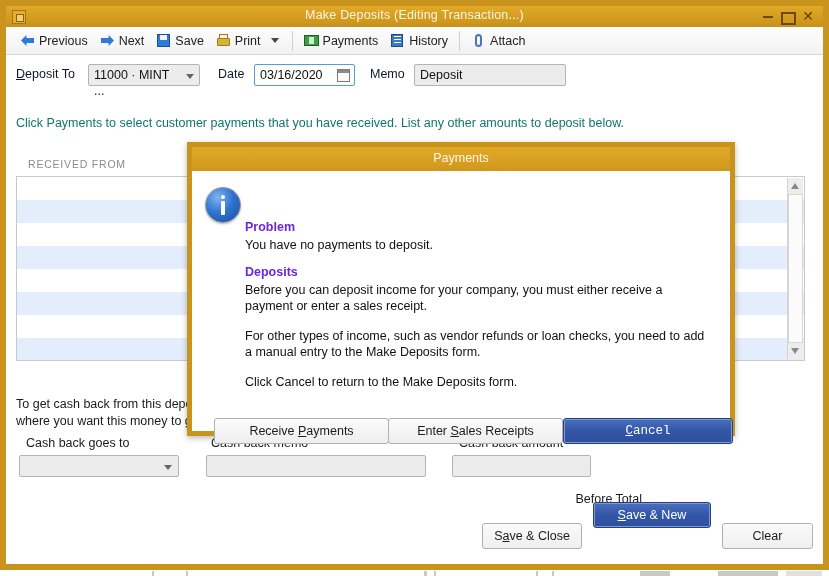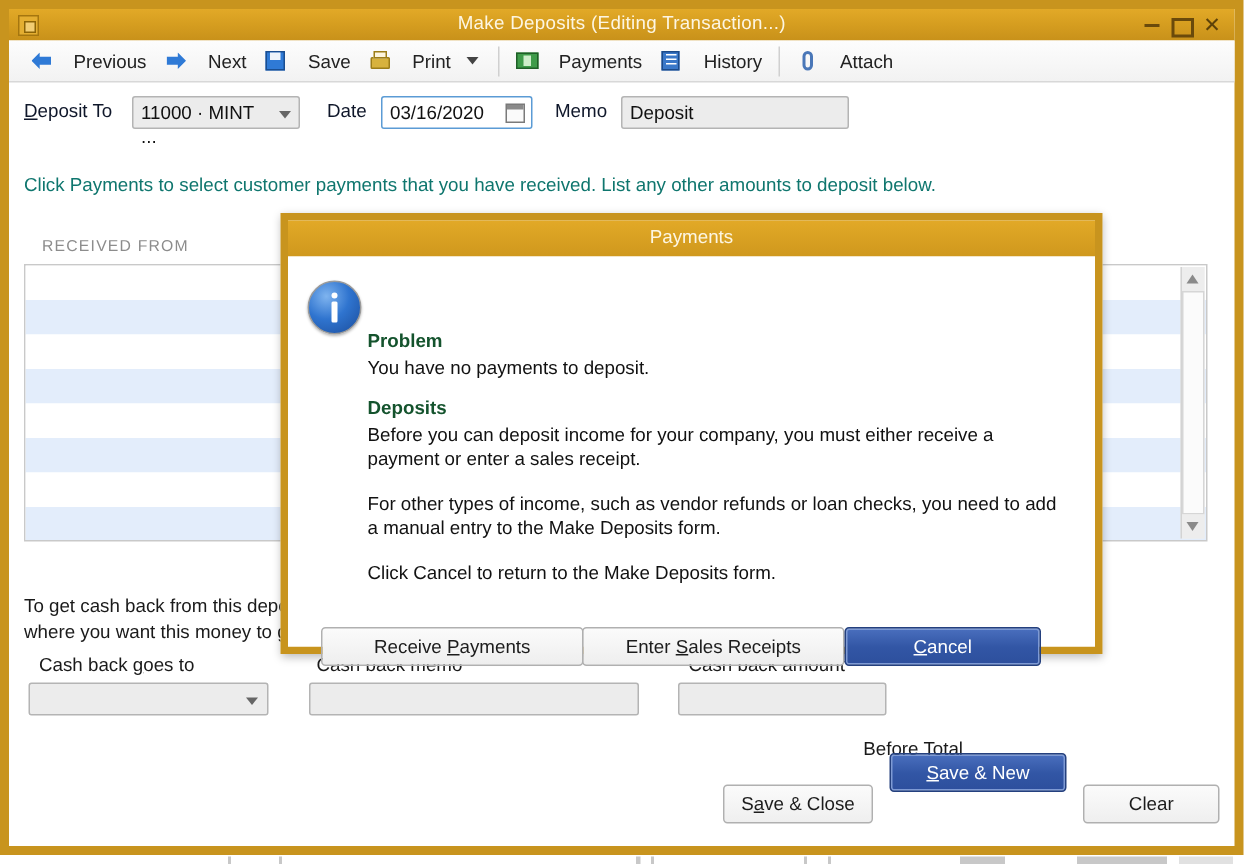--- a/index.html
+++ b/index.html
@@ -40,21 +40,21 @@
   #btn-min i{display:block;width:10px;height:2px;background:#6a4a0b;margin:7px auto 0;}
   #btn-max i{display:block;width:11px;height:9px;border:2px solid #6a4a0b;margin:3px auto 0;}
 
   
   #toolbar{
     position:absolute;left:0;top:21px;right:0;height:28px;
     background:linear-gradient(to bottom,#fdfdfd,#f2f2f2);
     border-bottom:1px solid #d8d8d8;
     display:flex;align-items:center;padding-left:8px;box-sizing:border-box;
   }
-  .tbtn{display:flex;align-items:center;gap:14px;height:24px;padding:0 6px;
+  .tbtn{display:flex;align-items:center;gap:4px;height:24px;padding:0 6px;
     font-size:12.5px;color:#222;cursor:default;white-space:nowrap;}
   .tsep{width:1px;height:20px;background:#d0d0d0;margin:0 5px;}
   .tcaret{width:0;height:0;border-left:4px solid transparent;border-right:4px solid transparent;
     border-top:5px solid #444;margin:0 8px 0 4px;}
   .ic{display:inline-block;position:relative;width:15px;height:15px;flex:0 0 15px;}
   
   .ic-arrow-left:after,.ic-arrow-right:after{
     content:"";position:absolute;left:1px;top:1px;width:13px;height:13px;
     background:#2f7ad6;
     clip-path:polygon(0% 50%,42% 8%,42% 30%,100% 30%,100% 70%,42% 70%,42% 92%);
@@ -159,33 +159,33 @@
   #m-title{height:24px;background:linear-gradient(to bottom,#e2a927,#cf981d);
     color:#fdf6e3;font-size:12.5px;text-align:center;line-height:23px;}
   #m-body{position:absolute;left:0;right:0;top:24px;bottom:0;background:#fff;}
   #m-icon{position:absolute;left:13px;top:16px;width:34px;height:34px;border-radius:50%;
     background:radial-gradient(circle at 34% 28%,#7fb4ef 0%,#2f74cf 46%,#1b4d9c 100%);
     border:1px solid #9a9a9a;box-shadow:0 1px 2px rgba(0,0,0,.3);}
   #m-icon:before{content:"";position:absolute;left:15px;top:7px;width:4px;height:4px;
     border-radius:50%;background:#fff;}
   #m-icon:after{content:"";position:absolute;left:15px;top:13px;width:4px;height:14px;
     border-radius:1px;background:#fff;}
-  .m-h{position:absolute;left:53px;font-weight:bold;font-size:12.5px;color:#14532d;text-align:center;}
+  .m-h{position:absolute;left:53px;font-weight:bold;font-size:12.5px;color:#6d28d9;text-align:center;}
   .m-p{position:absolute;left:53px;right:24px;font-size:12.5px;color:#111;line-height:16px;}
   #m-h1{top:49px;} #m-p1{top:66px;}
   #m-h2{top:94px;} #m-p2{top:111px;}
   #m-p3{top:157px;} #m-p4{top:203px;}
   .mbtn{position:absolute;top:247px;height:26px;box-sizing:border-box;border-radius:3px;
     font-size:12.5px;color:#1c1c1c;text-align:center;line-height:24px;cursor:default;
     background:linear-gradient(to bottom,#fbfbfb,#eeeeee);border:1px solid #b0b0b0;}
   .mbtn.primary{background:linear-gradient(to bottom,#4a6fbe 0%,#3256a5 52%,#2d4f9d 100%);
     border:1px solid #24407e;color:#fff;box-shadow:inset 0 0 0 1px #7e9ad4;}
   #mb-receive{left:22px;width:175px;}
   #mb-sales{left:196px;width:175px;}
-  #mb-cancel{left:371px;width:131px;}
+  #mb-cancel{left:371px;width:170px;font-family:Liberation Mono, monospace;}
 
   
   #bg-sliver{position:absolute;left:0;bottom:0;width:829px;height:6px;background:#fff;overflow:hidden;}
   .sliv{position:absolute;bottom:0;height:5px;background:#9a9a9a;opacity:.55;}
 </style>
 </head>
 <body>
 
 <div id="window">
 

